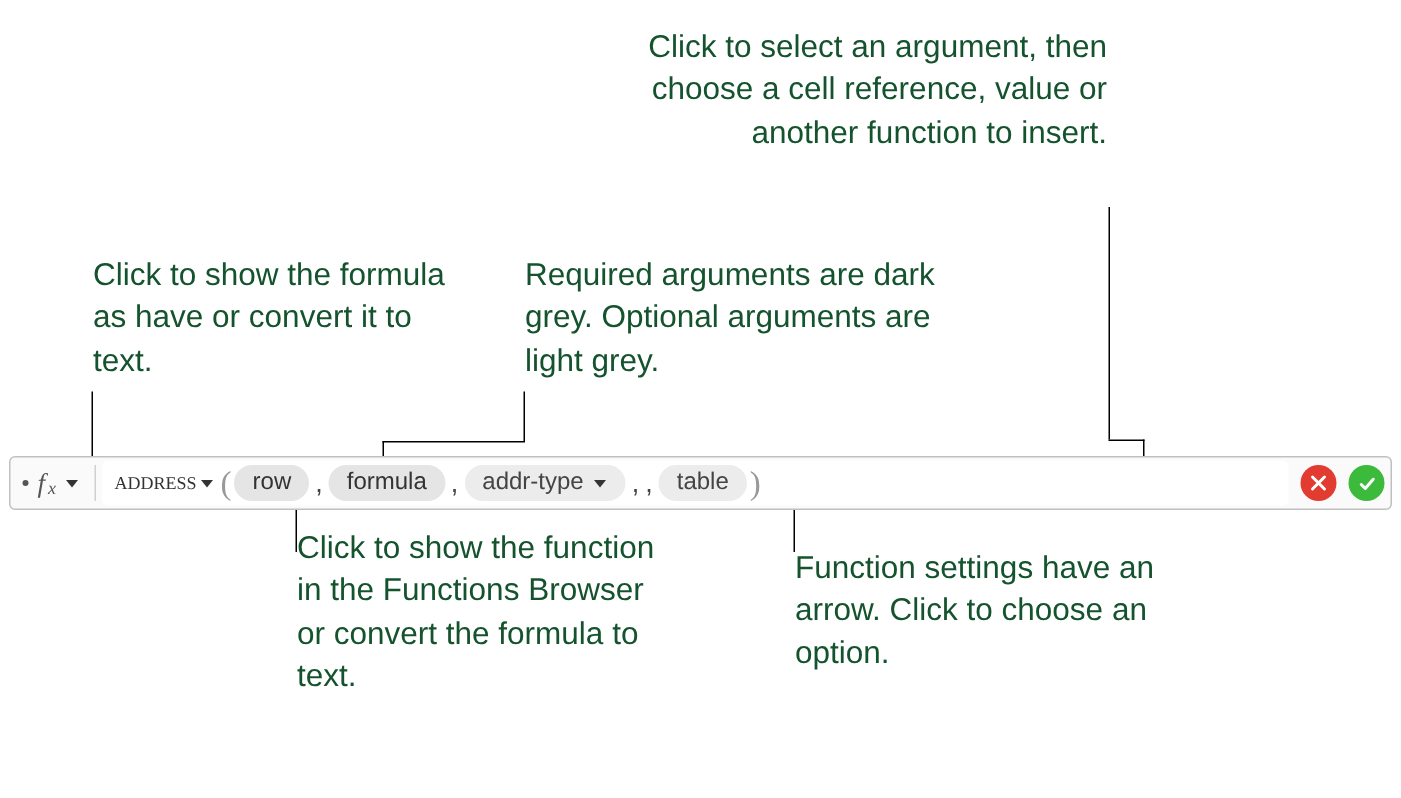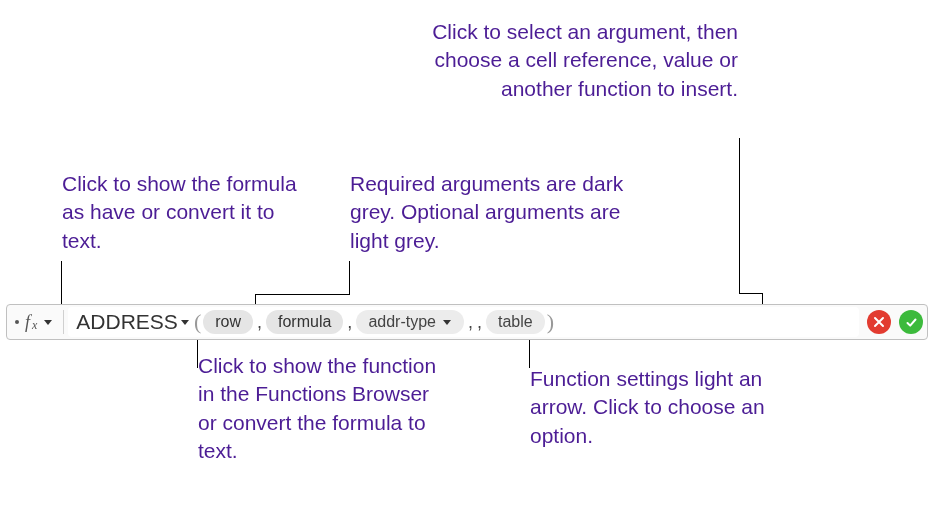--- a/index.html
+++ b/index.html
@@ -9,21 +9,21 @@
     height: 532px;
     background: #fff;
     font-family: -apple-system, "Helvetica Neue", Helvetica, Arial, sans-serif;
     position: relative;
     overflow: hidden;
   }
   .callout {
     position: absolute;
     font-size: 21px;
     line-height: 1.35;
-    color: #4c1d95;
+    color: #14532d;
     font-weight: 400;
   }
   .lead-line {
     position: absolute;
     background: #000;
   }
   
   .formula-bar {
     position: absolute;
     left: 6px;
@@ -61,26 +61,27 @@
     flex: 1;
     display: flex;
     align-items: center;
     background: #fff;
     height: 30px;
     border-radius: 4px;
     padding: 0 8px;
     overflow: hidden;
   }
   .func-name {
-    font-size: 21px;
+    font-size: 12px;
     color: #333;
     display:flex;
     align-items:center;
     gap:2px;
     padding-right:4px;
+    font-family:Liberation Serif, serif;
   }
   .formula-body .paren { font-size:22px; color:#999; font-family: "Times New Roman", serif;}
   .pill {
     border-radius: 13px;
     height: 24px;
     display: inline-flex;
     align-items: center;
     justify-content: center;
     padding: 0 12px;
     font-size: 16px;
@@ -114,21 +115,21 @@
 <body>
 
 <div class="callout" style="left:62px; top:170px; width:240px;">Click to show the formula as have or convert it to text.</div>
 
 <div class="callout" style="left:350px; top:170px; width:290px;">Required arguments are dark grey. Optional arguments are light grey.</div>
 
 <div class="callout" style="left:428px; top:18px; width:310px; text-align:right;">Click to select an argument, then choose a cell reference, value or another function to insert.</div>
 
 <div class="callout" style="left:198px; top:352px; width:240px;">Click to show the function in the Functions Browser or convert the formula to text.</div>
 
-<div class="callout" style="left:530px; top:365px; width:260px;">Function settings light an arrow. Click to choose an option.</div>
+<div class="callout" style="left:530px; top:365px; width:260px;">Function settings have an arrow. Click to choose an option.</div>
 
 <div class="lead-line" style="left:61px; top:261px; width:1px; height:46px;"></div>
 
 <div class="lead-line" style="left:349px; top:261px; width:1px; height:33px;"></div>
 <div class="lead-line" style="left:255px; top:294px; width:95px; height:1px;"></div>
 <div class="lead-line" style="left:255px; top:294px; width:1px; height:14px;"></div>
 
 <div class="lead-line" style="left:739px; top:138px; width:1px; height:155px;"></div>
 <div class="lead-line" style="left:739px; top:293px; width:24px; height:1px;"></div>
 <div class="lead-line" style="left:762px; top:293px; width:1px; height:14px;"></div>

